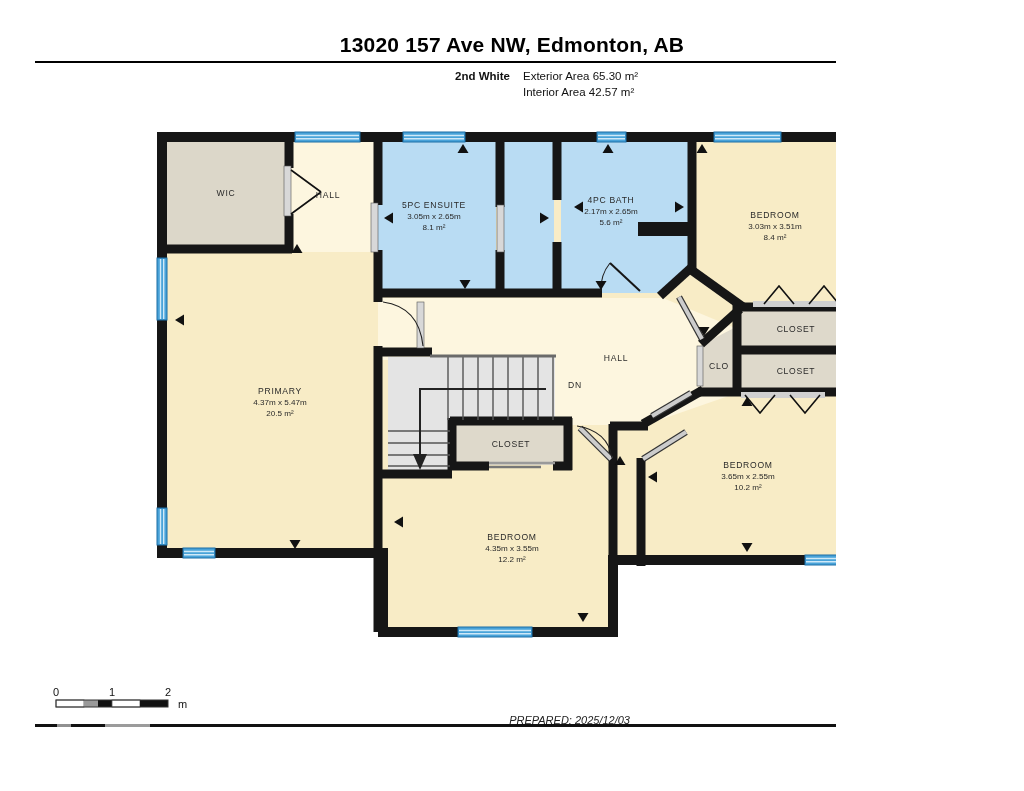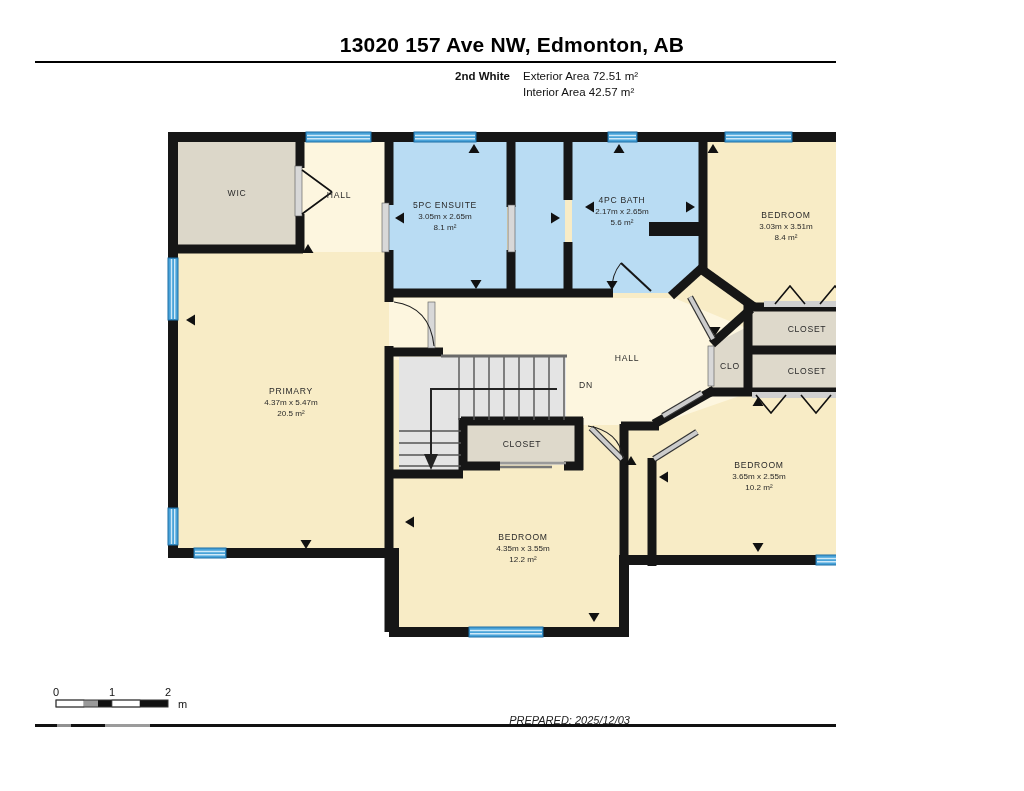--- a/index.html
+++ b/index.html
@@ -5,21 +5,21 @@
   html,body{margin:0;padding:0;background:#ffffff;}
   body{font-family:"Liberation Sans", sans-serif;}
   #page{position:relative;width:836px;height:791px;background:#fff;overflow:hidden;}
   .title{position:absolute;top:33px;left:0;width:1024px;text-align:center;
          font-size:21px;font-weight:bold;color:#000;letter-spacing:.2px;}
   .title-rule{position:absolute;top:61px;left:35px;width:952px;height:2px;background:#000;}
   .floorinfo{position:absolute;top:70px;left:430px;font-size:11.5px;color:#111;}
   .floorinfo .row{display:flex;margin-bottom:4px;}
   .floorinfo .lab{width:80px;text-align:right;font-weight:bold;}
   .floorinfo .val{margin-left:13px;}
-  #planwrap{position:absolute;left:161px;top:118px;width:720px;height:530px;}
+  #planwrap{position:absolute;left:150px;top:118px;width:720px;height:530px;}
   svg text{font-family:"Liberation Sans", sans-serif;}
   .roomname{font-size:8.6px;letter-spacing:.7px;fill:#2a2a2a;}
   .roomdims{font-size:8.1px;fill:#2a2a2a;}
   .scalebar{position:absolute;left:50px;top:686px;}
   .prepared{position:absolute;left:330px;top:714px;width:300px;text-align:right;
             font-size:11px;color:#222;font-style:italic;}
   .compass{position:absolute;left:905px;top:670px;}
   .footer-rule{position:absolute;left:35px;top:724px;width:952px;height:3px;
     background:linear-gradient(90deg,#111 0 22px,#909090 22px 36px,#111 36px 70px,#9b9b9b 70px 115px,#111 115px 100%);}
   .disclaimer{position:absolute;left:38px;top:733px;width:960px;font-size:10.6px;color:#161616;}
@@ -29,21 +29,21 @@
 <body>
 
 <div id="page">
 
   <div class="title">13020 157 Ave NW, Edmonton, AB</div>
   <div class="title-rule"></div>
 
   <div class="floorinfo">
     <div class="row">
       <div class="lab">2nd White</div>
-      <div class="val">Exterior Area 72.51 m²</div>
+      <div class="val">Exterior Area 65.30 m²</div>
     </div>
     <div class="row">
       <div class="lab"></div>
       <div class="val">Interior Area 42.57 m²</div>
     </div>
   </div>
 
   <div id="planwrap">
   <svg width="720" height="530" viewBox="150 118 720 530">
 

